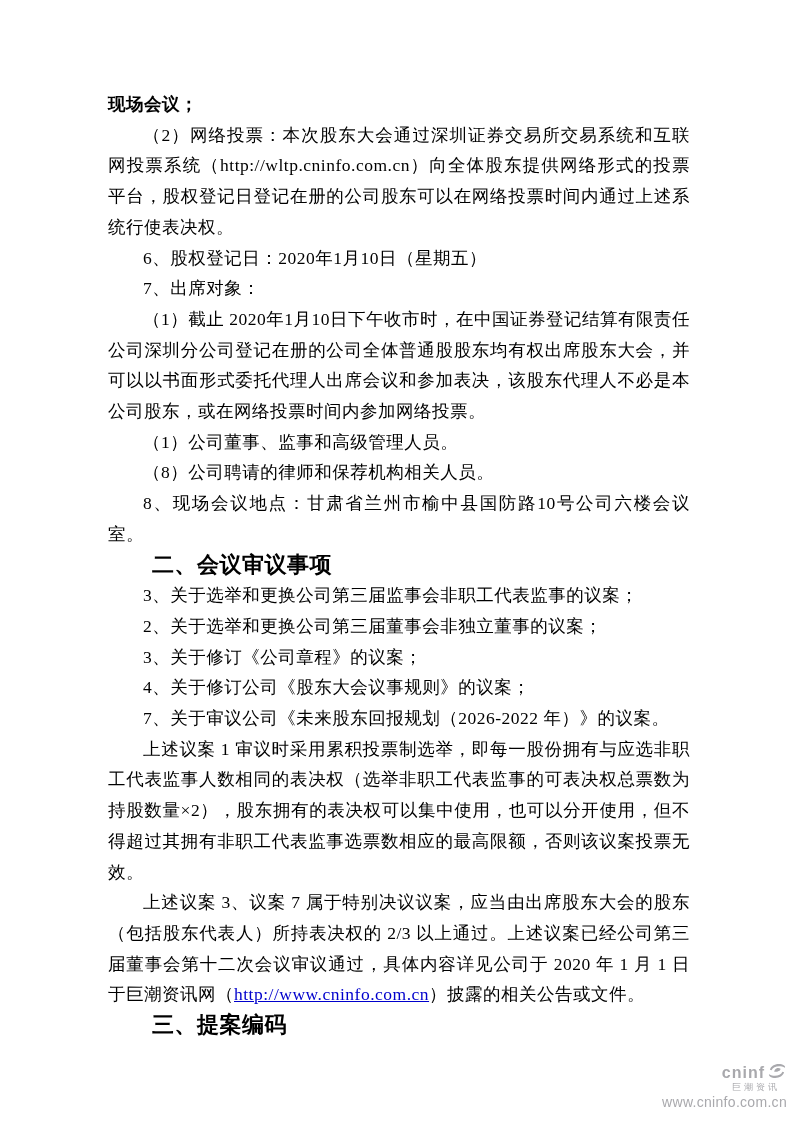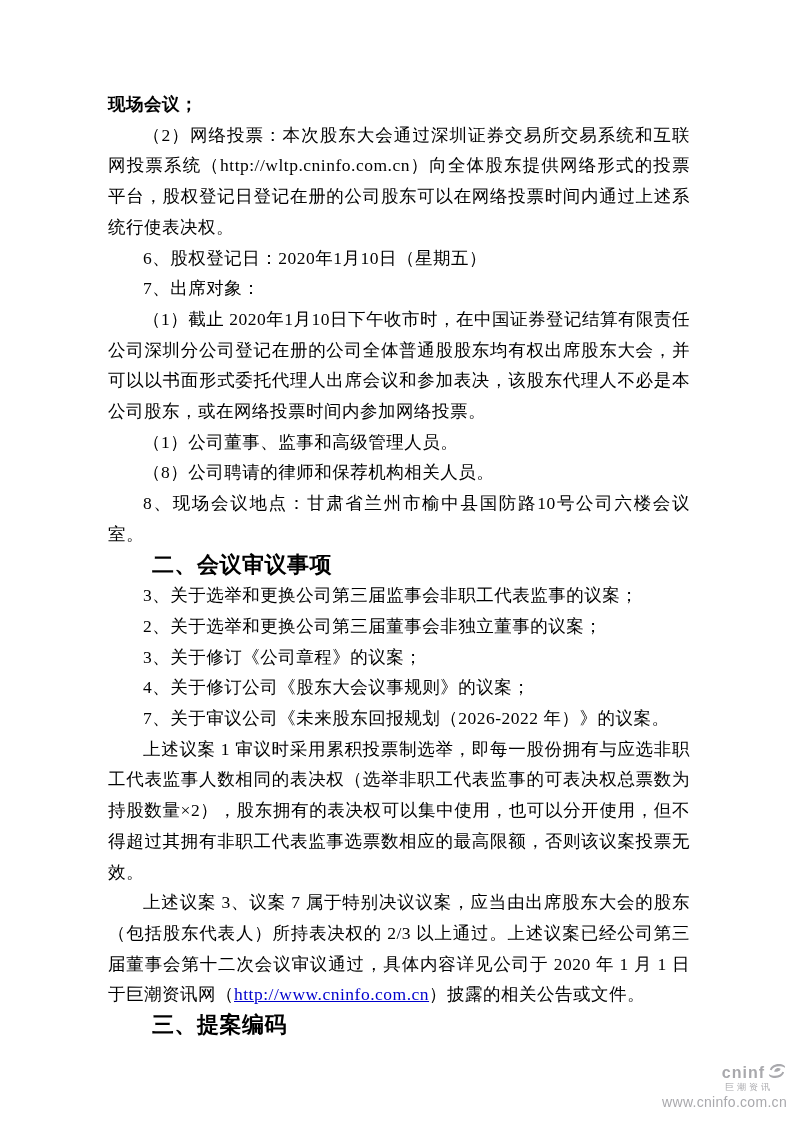--- a/index.html
+++ b/index.html
@@ -65,21 +65,21 @@
   .logo-brand{
     font-weight:700;
     font-size:16px;
     letter-spacing:1px;
   }
   .logo-swirl{display:inline-flex;}
   .logo-cn{
     font-size:9px;
     letter-spacing:3px;
     margin-top:2px;
-    margin-right:14px;
+    margin-right:7px;
   }
   .logo-url{
     font-size:14px;
     letter-spacing:0.3px;
     margin-top:3px;
   }
 </style>
 </head>
 <body>
 

